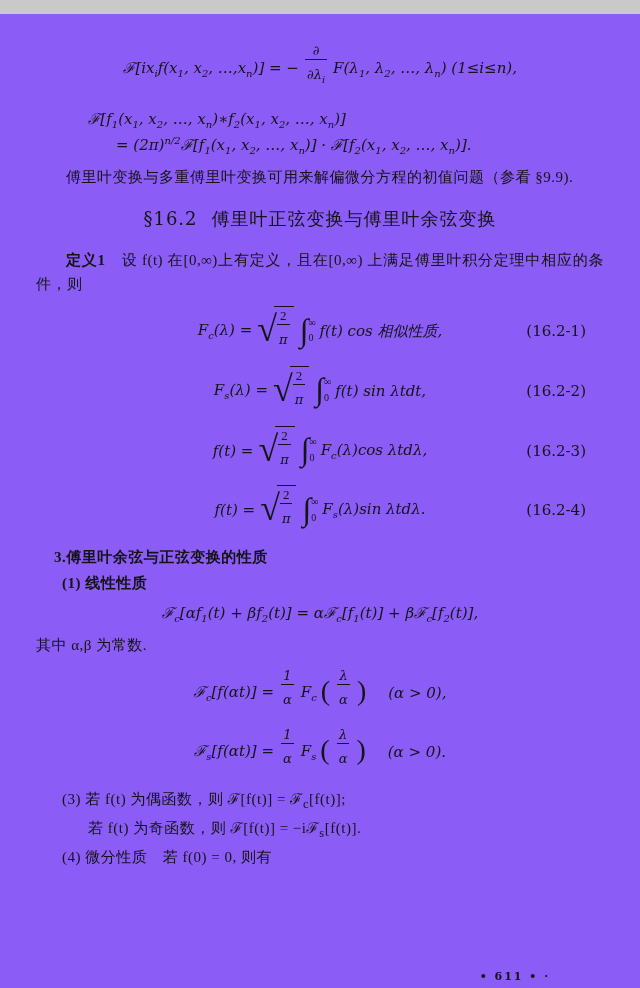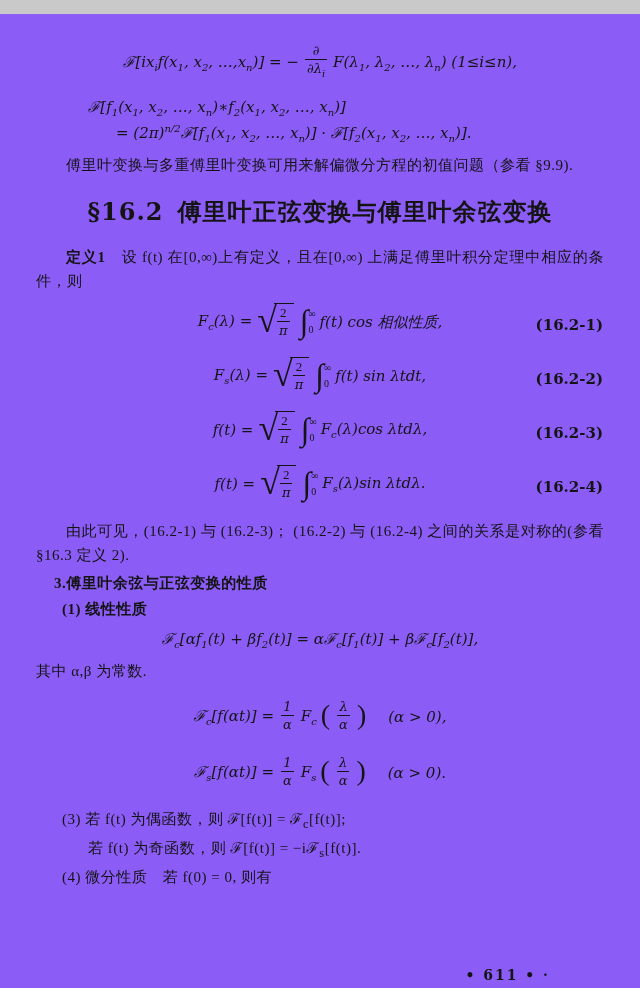--- a/index.html
+++ b/index.html
@@ -22,54 +22,53 @@
   .cjk{ letter-spacing:0.5px; }
   .boldlabel{ font-weight:bold; }
   .prop-title{ font-weight:bold; margin:4px 0 0 18px; }
   .prop-label{ font-weight:bold; margin:2px 0 0 26px; }
   .prop-line{ margin:2px 0 0 26px; }
   .prop-line2{ margin:2px 0 0 52px; }
 
   
   .heading{
     text-align:center;
-    font-weight:bold;
-    font-size:24px;
+    font-weight:normal;
+    font-size:18px;
     margin:16px 0 14px 0;
     letter-spacing:1px;
   }
   .heading .secno{ font-family:"DejaVu Serif",serif; margin-right:14px; }
 
   
   .m{ font-style:italic; font-family:"DejaVu Serif","Liberation Serif",serif; }
   .m sub,.m sup{ font-size:10px; font-style:italic; }
   .mathline{ text-align:center; margin:6px 0; }
   .eq-row{
     position:relative;
     display:flex;
     justify-content:center;
     align-items:flex-start;
     margin:10px 0;
     min-height:44px;
   }
   .eq-body{ display:inline-flex; align-items:center; gap:3px; }
   .eq-num{
-    position:absolute; right:1px; top:50%;
+    position:absolute; right:18px; top:50%;
     transform:translateY(-50%);
     font-style:normal;
     font-family:"DejaVu Serif",serif;
-    font-weight:bold;
   }
   
   .sqrt{ display:inline-flex; align-items:stretch; margin:0 2px; }
   .rad{ font-size:36px; line-height:1; align-self:center; font-style:normal; margin-right:-3px; transform:translateY(-2px); }
   .under{ border-top:1.6px solid #141414; padding:2px 4px 0 3px; display:inline-flex; align-items:center; }
   .frac{ display:inline-flex; flex-direction:column; align-items:center; line-height:1.15; font-size:13px; }
   .fnum{ padding:0 2px; }
-  .fden{ border-top:1.2px solid #141414; padding:2px 2px; }
+  .fden{ border-top:1.2px solid #141414; padding:8px 2px; }
   
   .sfrac{ display:inline-flex; flex-direction:column; align-items:center; vertical-align:middle; line-height:1.15; font-size:13px; margin:0 3px; }
   .sfrac .fden{ border-top:1.2px solid #141414; }
   
   .intg{ display:inline-flex; margin:0 1px; }
   .isym{ font-size:32px; line-height:0.95; font-style:normal; transform:translateY(-1px); }
   .ilim{ display:inline-flex; flex-direction:column; justify-content:space-between; font-size:10px; line-height:1; padding:2px 0 3px 0; font-style:normal; }
   
   .bigp{ font-size:28px; line-height:1; font-style:normal; font-weight:normal; transform:translateY(-2px); display:inline-block; }
   .gap{ display:inline-block; width:14px; }
@@ -79,21 +78,21 @@
   .conv1{ text-align:left; margin:0 0 0 52px; }
   .conv2{ text-align:left; margin:0 0 6px 80px; }
 
   
   .sim-row{ display:flex; justify-content:center; align-items:center; margin:12px 0; gap:4px; min-height:44px; }
 
   
   .footer{
     position:absolute; bottom:16px; right:90px;
     font-weight:bold; letter-spacing:2px;
-    font-family:"DejaVu Serif",serif; font-size:14px;
+    font-family:"DejaVu Serif",serif; font-size:11px;
   }
 </style>
 </head>
 <body>
 
 <div class="page">
 
   <div class="top-f1">
     <span class="m">ℱ[ix<sub>i</sub>f(x<sub>1</sub>, x<sub>2</sub>, …,x<sub>n</sub>)] = −</span>
     <span class="sfrac">
@@ -204,21 +203,20 @@
         <span class="ilim">
             <span>∞</span>
             <span>0</span>
           </span>
       </span>
       <span class="m">F<sub>s</sub>(λ)sin λtdλ.</span>
     </span>
     <span class="eq-num">(16.2-4)</span>
   </div>
 
-  <p class="para indent cjk">由此可见，(16.2-1) 与 (16.2-3)； (16.2-2) 与 (16.2-4) 之间的关系是对称的(参看 §16.3 定义 2).</p>
 
   <p class="para prop-title cjk">3.傅里叶余弦与正弦变换的性质</p>
   <p class="para prop-label cjk">(1) 线性性质</p>
   <div class="mathline m">ℱ<sub>c</sub>[αf<sub>1</sub>(t) + βf<sub>2</sub>(t)] = αℱ<sub>c</sub>[f<sub>1</sub>(t)] + βℱ<sub>c</sub>[f<sub>2</sub>(t)],</div>
   <p class="para cjk">其中 α,β 为常数.</p>
 
   <div class="sim-row">
     <span class="m">ℱ<sub>c</sub>[f(αt)] =</span>
     <span class="sfrac">
       <span class="fnum m">1</span>

